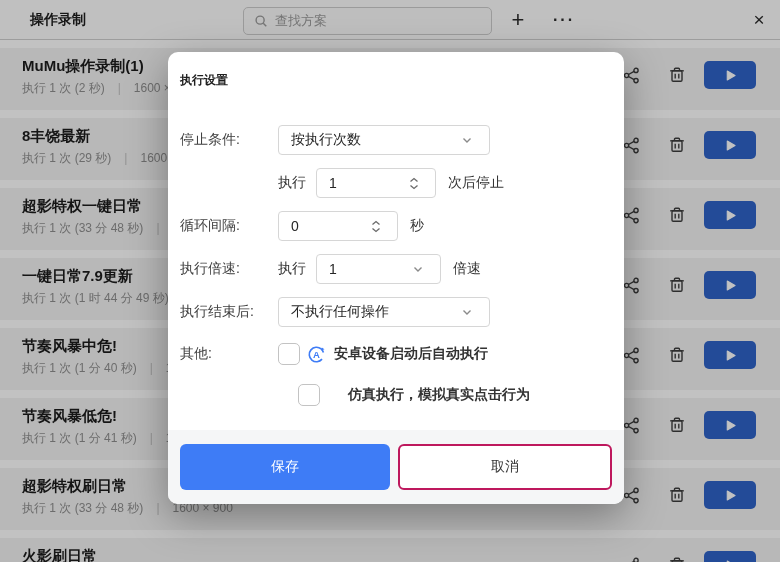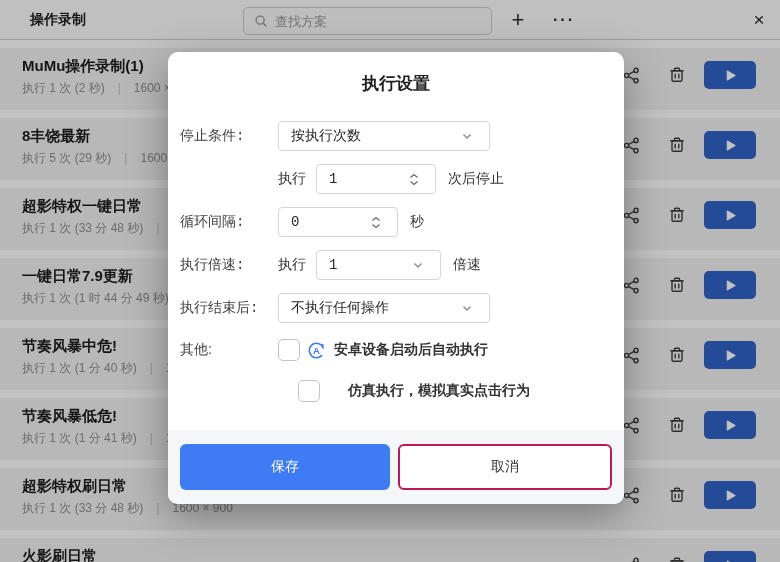--- a/index.html
+++ b/index.html
@@ -7,21 +7,21 @@
   body { font-family:"Liberation Sans","DejaVu Sans",sans-serif; background:#fff; position:relative; }
   .screen { position:absolute; inset:0; width:780px; height:562px; overflow:hidden; background:#fff; }
 
   
   .topbar { position:absolute; top:0; left:0; right:0; height:40px; background:#fdfdfd;
             border-bottom:1px solid #cfcfcf; display:flex; align-items:center; }
   .topbar-title { font-size:14px; font-weight:600; color:#1f1f1f; margin-left:30px; }
   .searchbox { position:absolute; left:243px; top:7px; width:249px; height:28px; background:#fafafa;
                border:1px solid #cccccc; border-radius:5px; display:flex; align-items:center; padding:0 10px; }
   .searchbox input { border:none; outline:none; background:transparent; font-size:13px; color:#6d28d9; width:100%;
-                     font-family:Liberation Sans, sans-serif; }
+                     font-family:Liberation Serif, serif; }
   .searchbox input::placeholder { color:#9b9b9b; }
   .search-icon { width:14px; height:14px; margin-right:7px; flex-shrink:0; color:#9b9b9b; }
   .tb-btn { position:absolute; top:0; height:40px; display:flex; align-items:center; justify-content:center;
             color:#2c2c2c; cursor:pointer; background:none; border:none; font-family:inherit; }
   .tb-plus  { left:503px; width:30px; font-size:22px; font-weight:300; }
   .tb-more  { left:548px; width:32px; font-size:16px; letter-spacing:2px; font-weight:700; }
   .tb-close { left:744px; width:30px; font-size:19px; font-weight:300; }
 
   
   .list { position:absolute; top:41px; left:0; right:0; bottom:0; }
@@ -35,22 +35,22 @@
   .trash-ic { width:18px; height:18px; margin-right:18px; }
   .play-btn { width:52px; height:28px; border-radius:5px; display:flex; align-items:center; justify-content:center;
               border:none; cursor:pointer; }
   .play-btn svg { width:13px; height:13px; }
 
   
   .overlay { position:absolute; inset:0; background:rgba(0,0,0,0.24); z-index:5; }
   .dialog { position:absolute; left:168px; top:52px; width:456px; height:452px; background:#fff;
             border-radius:10px; z-index:10; box-shadow:0 12px 40px rgba(0,0,0,0.35); }
   .dlg-body { padding:20px 12px 0 12px; }
-  .dlg-title { font-size:17px; font-weight:600; color:#1f1f1f; margin-bottom:26px;text-align:center; }
-  .frow { display:flex; align-items:center; margin-bottom:13px;font-family:Liberation Mono, monospace; }
+  .dlg-title { font-size:12px; font-weight:600; color:#1f1f1f; margin-bottom:36px; }
+  .frow { display:flex; align-items:center; margin-bottom:13px; }
   .flabel { width:98px; flex-shrink:0; font-size:14px; color:#404040; }
   .ftext { font-size:14px; color:#333; }
   .prefix { margin-right:10px; }
   .suffix { margin-left:12px; }
   .ctl { height:30px; border:1px solid #d6d6d6; border-radius:4px; background:#fff; display:flex;
          align-items:center; padding:0 16px 0 12px; font-size:14px; color:#262626; cursor:pointer; }
   .ctl .val { flex:1; }
   .sel-wide { width:212px; }
   .sel-speed { width:125px; }
   .spin { width:120px; }
@@ -116,21 +116,21 @@
           <button class="play-btn" style="background: rgb(46, 99, 200);">
             <svg viewBox="0 0 12 12">
               <path d="M3 1.8 L10.2 6 L3 10.2 Z" fill="#ffffff" stroke="#ffffff" stroke-width="1" stroke-linejoin="round"></path>
             </svg>
           </button>
         </div>
       </div>
       <div class="lrow" style="top: 77px;">
         <div class="lrow-title">8丰饶最新</div>
         <div class="lrow-sub">
-          <span class="sub-exec">执行 5 次 (29 秒)</span>
+          <span class="sub-exec">执行 1 次 (29 秒)</span>
           <span class="sub-div">|</span>
           <span class="sub-res">1600 × 900</span>
         </div>
         <div class="lrow-actions">
           <svg class="share-ic" viewBox="0 0 17 17" fill="none" stroke="currentColor" stroke-width="1.4">
             <circle cx="3.6" cy="8.5" r="2.1"></circle>
             <circle cx="13" cy="3.4" r="2.1"></circle>
             <circle cx="13" cy="13.6" r="2.1"></circle>
             <line x1="5.5" y1="7.5" x2="11.1" y2="4.4"></line>
             <line x1="5.5" y1="9.5" x2="11.1" y2="12.6"></line>

